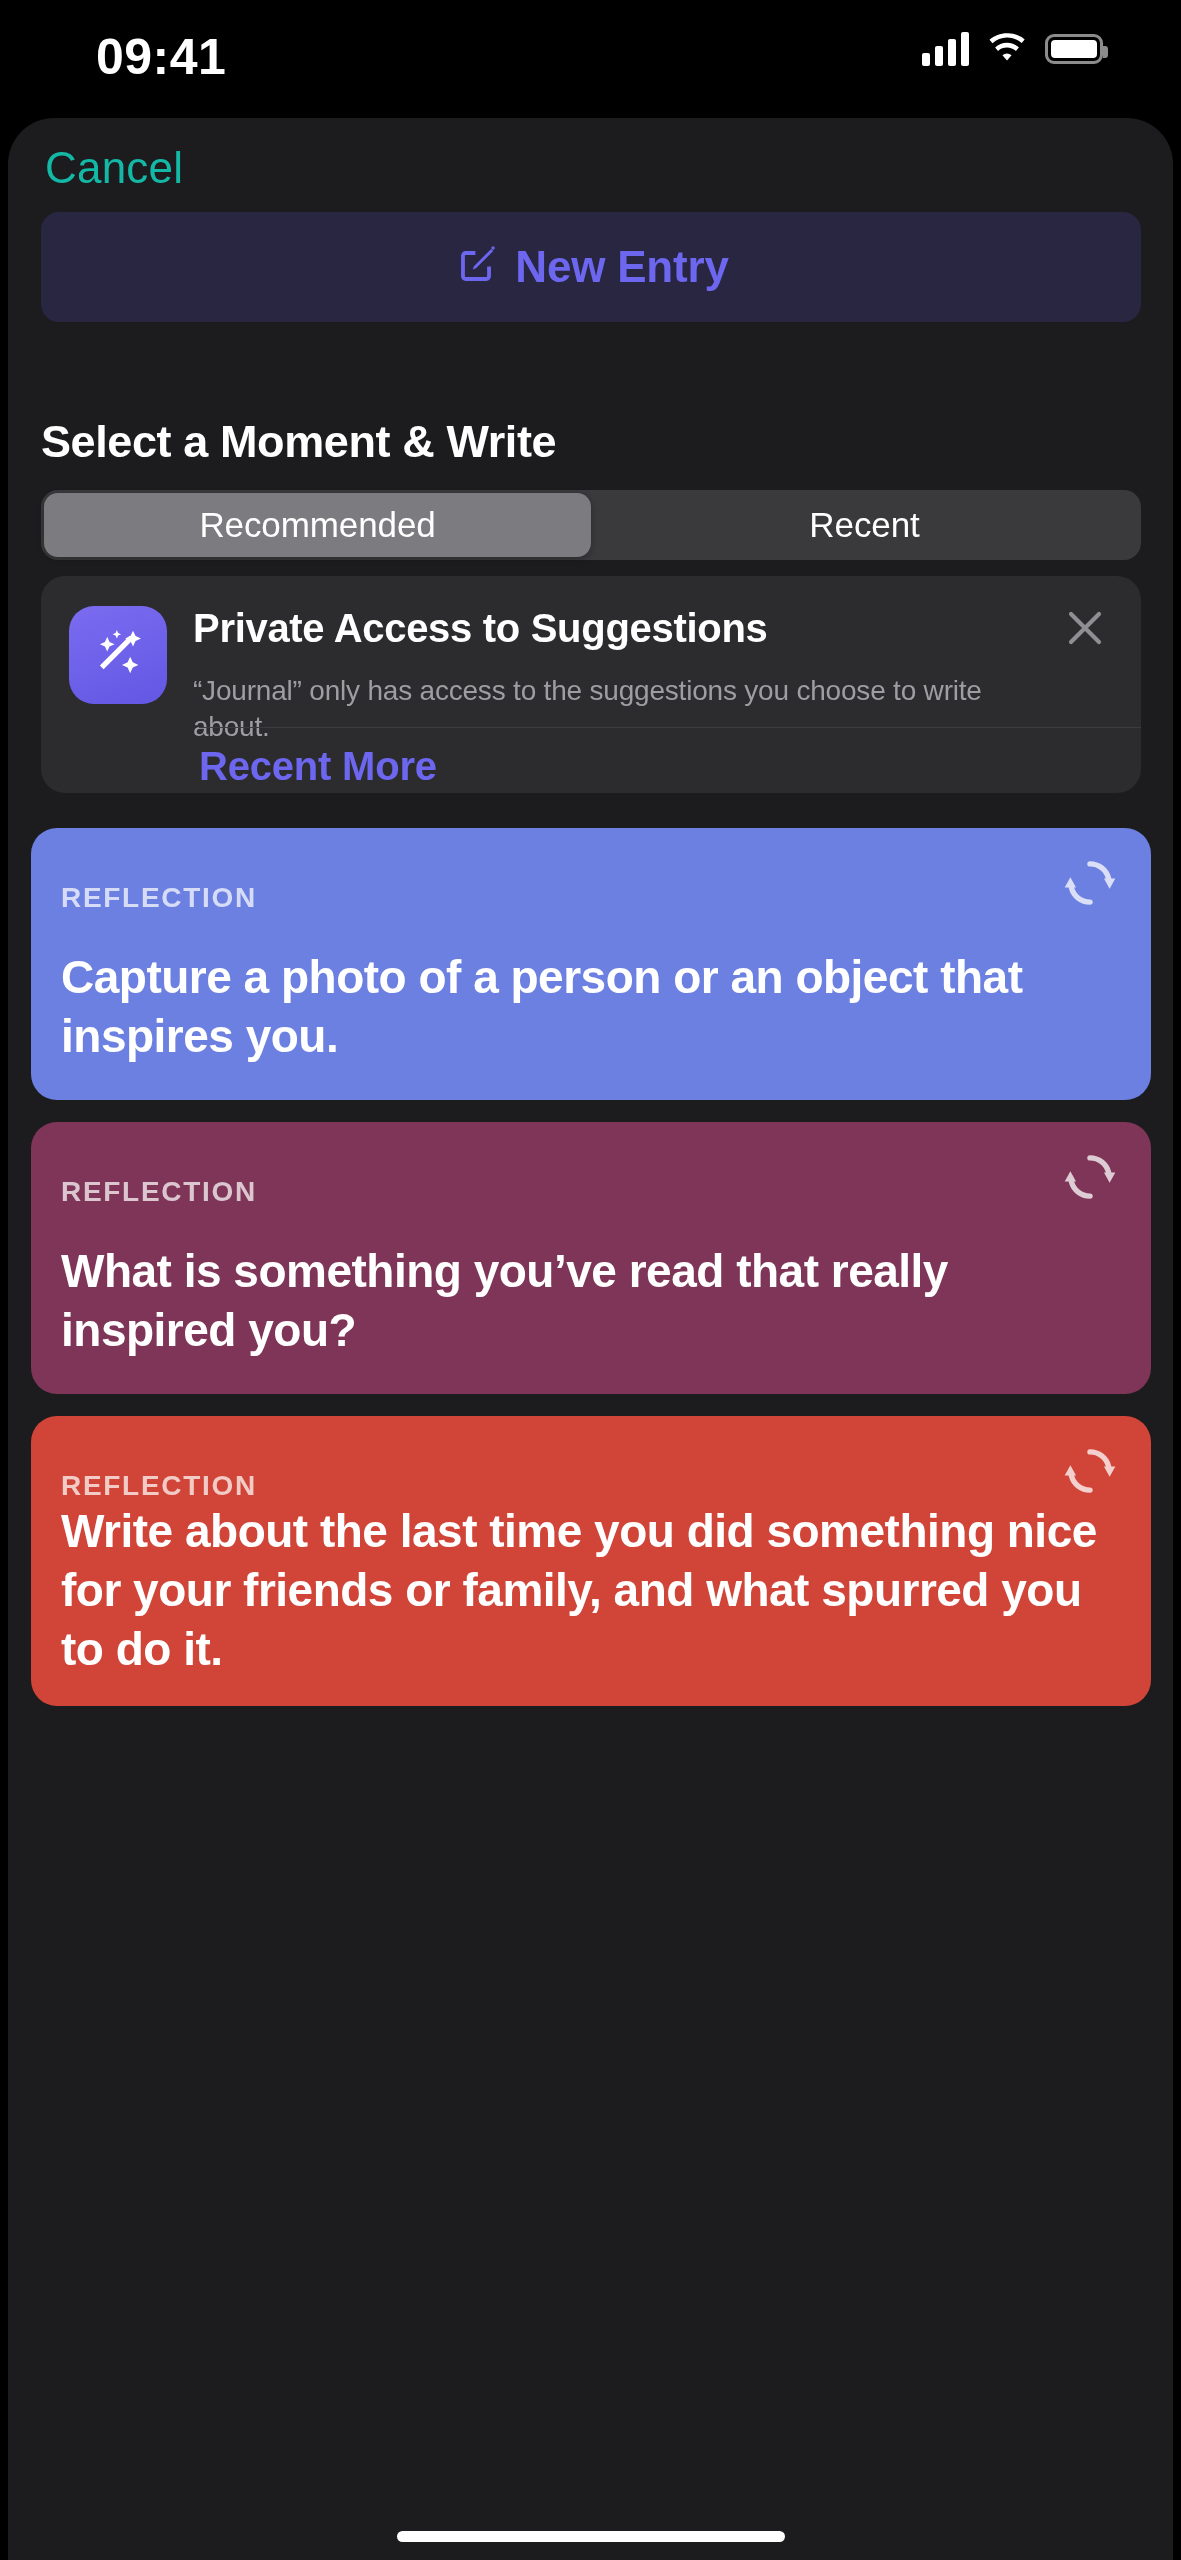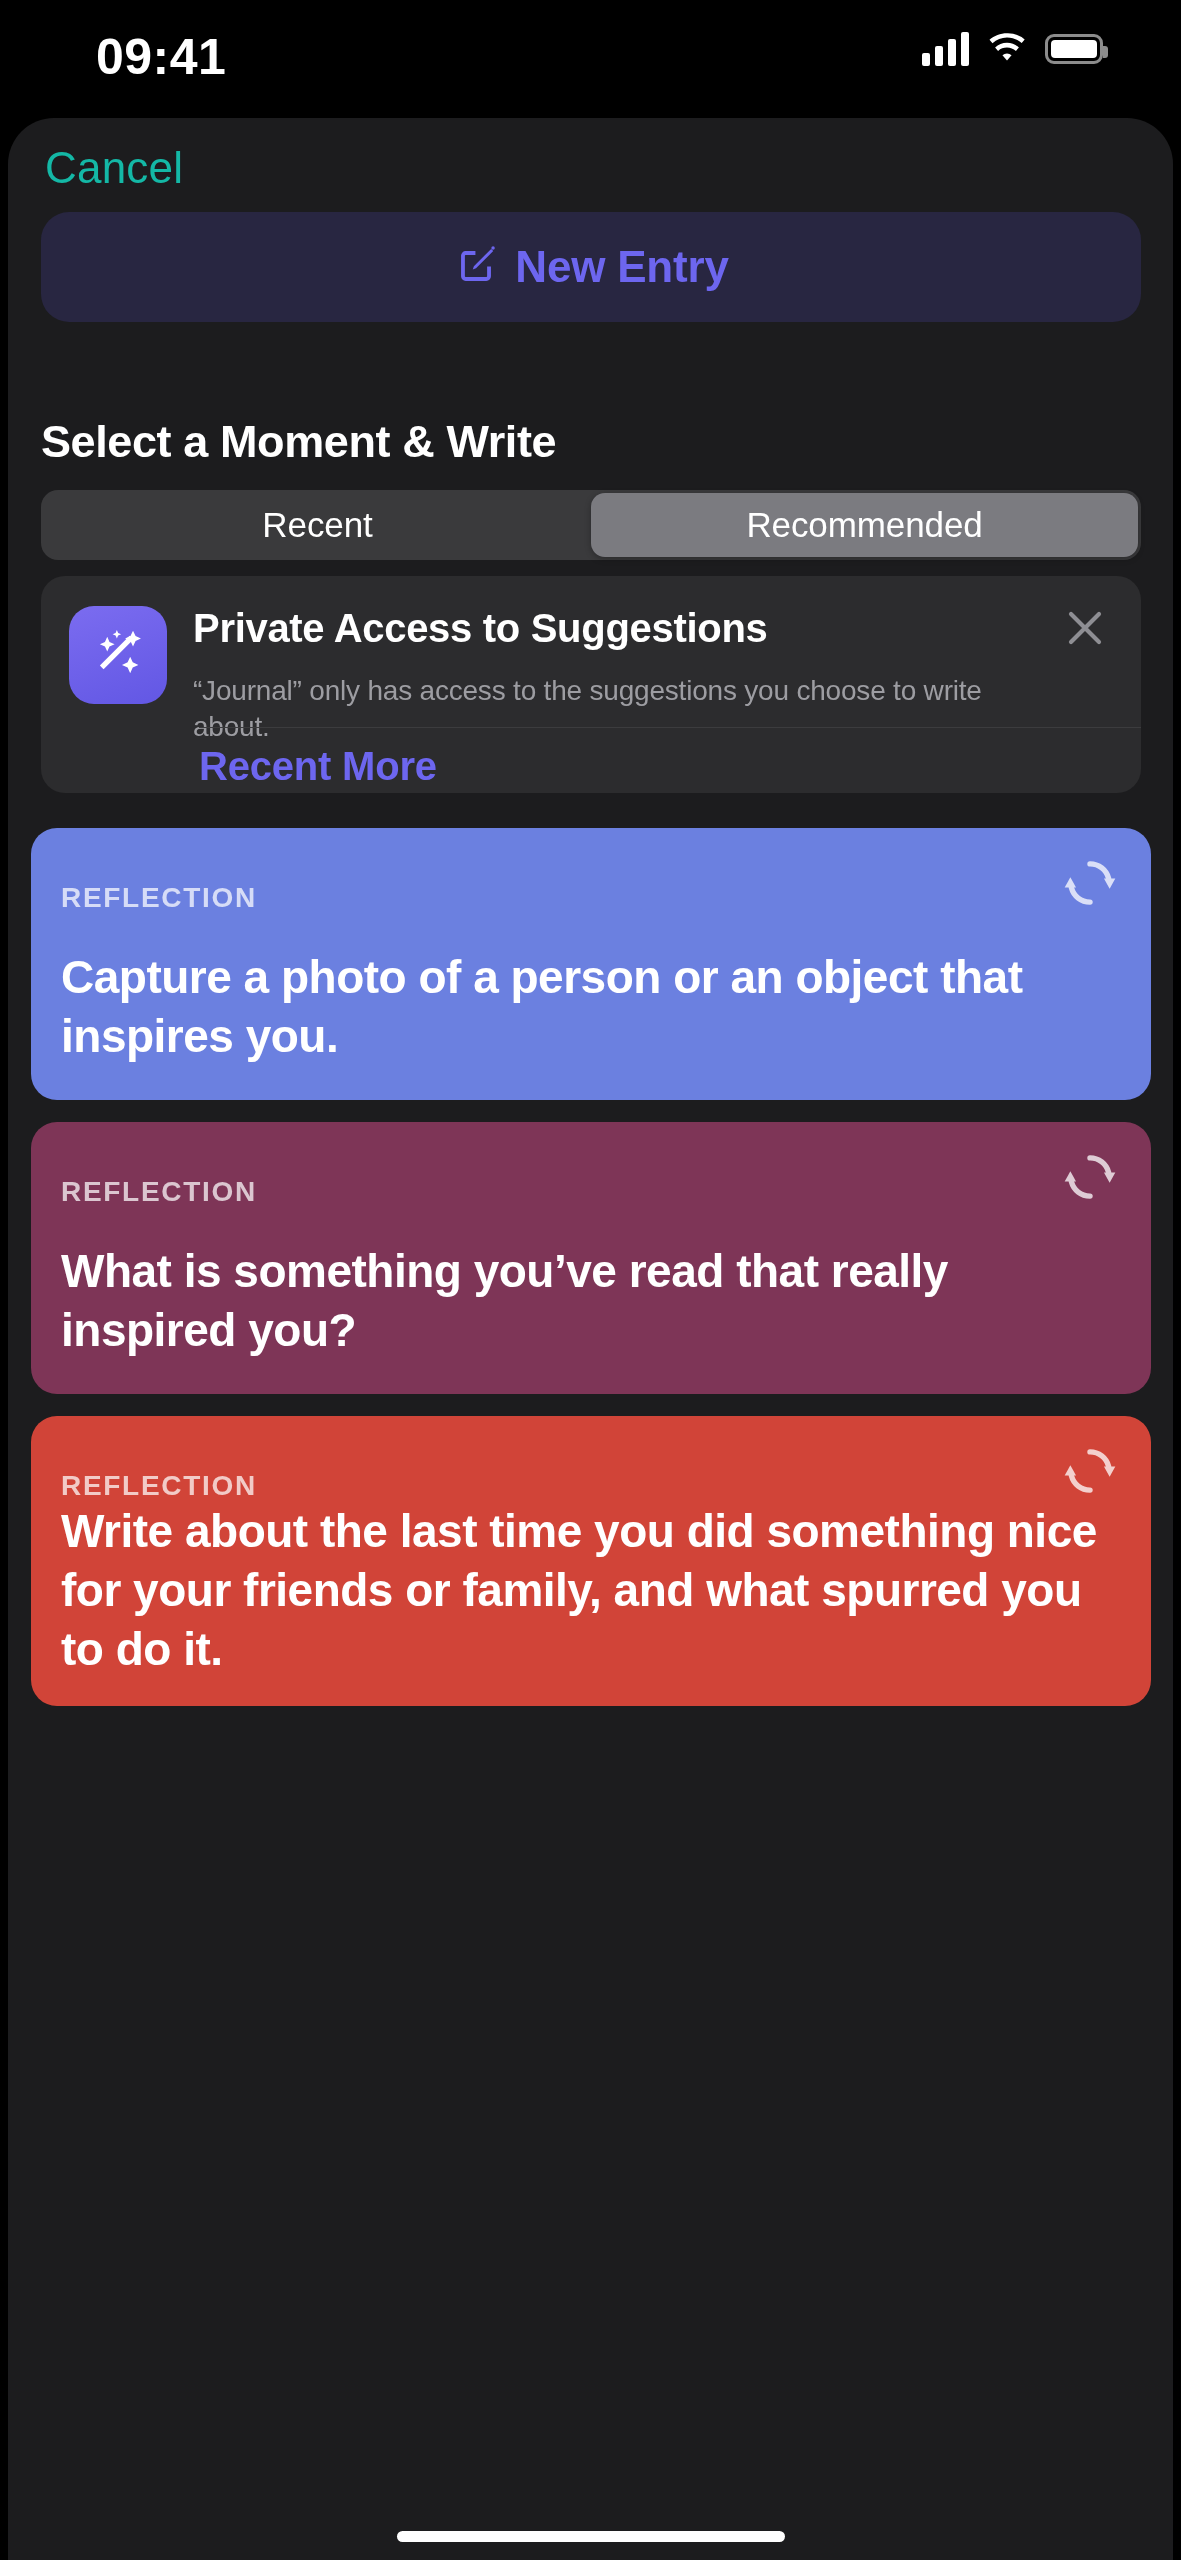--- a/index.html
+++ b/index.html
@@ -56,21 +56,21 @@
     position:absolute; left:37px; top:25px;
     font-size:44px; color:#14b8a6; letter-spacing:0.2px;
     background:none; border:none; cursor:pointer;
     font-family:"Liberation Sans", sans-serif;
   }
 
   .new-entry {
     position:absolute; left:33px; top:94px;
     width:1100px; height:110px;
     background:#282641;
-    border-radius:28px;
+    border-radius:18px;
     display:flex; align-items:center; justify-content:center;
     gap:16px; cursor:pointer;
   }
   .new-entry .label {
     font-size:44px; font-weight:700; color:#6d66ef; letter-spacing:-0.2px;
   }
   .pencil-ic { width:46px; height:46px; margin-bottom:2px; }
 
   .section-title {
     position:absolute; left:33px; top:298px;
@@ -186,22 +186,22 @@
         <path d="M4.2 6.6a2.4 2.4 0 0 1 2.4-2.4h5.1v2H6.6a.4.4 0 0 0-.4.4v10.8c0 .22.18.4.4.4h10.8c.22 0 .4-.18.4-.4v-5.1h2v5.1a2.4 2.4 0 0 1-2.4 2.4H6.6a2.4 2.4 0 0 1-2.4-2.4V6.6z" fill="#6d66ef"></path>
         <path d="M19.9 3.1l1.1 1.1-9 9-1.7.6.6-1.7 9-9z" fill="#6d66ef"></path>
         <circle cx="20.9" cy="2.6" r="0.9" fill="#6d66ef"></circle>
       </svg>
       <span class="label">New Entry</span>
     </div>
 
     <div class="section-title">Select a Moment &amp; Write</div>
 
     <div class="segmented">
+      <div class="seg active">Recommended</div>
       <div class="seg">Recent</div>
-      <div class="seg active">Recommended</div>
     </div>
 
     <div class="privacy-card">
       <div class="pc-top">
         <div class="pc-icon">
           <svg class="wand-ic" viewBox="0 0 24 24">
             <path d="M16.1 5.2l1.3 1.3L6.9 17l-1.3-1.3L16.1 5.2z" fill="#fff"></path>
             <path d="M17.3 3.4l.9 1.9 1.9.9-1.9.9-.9 1.9-.9-1.9-1.9-.9 1.9-.9.9-1.9z" fill="#fff"></path>
             <path d="M8.2 5.6l.8 1.8 1.8.8-1.8.8-.8 1.8-.8-1.8-1.8-.8 1.8-.8.8-1.8z" fill="#fff"></path>
             <path d="M11.6 3.2l.45 1.05 1.05.45-1.05.45-.45 1.05-.45-1.05L10.1 4.7l1.05-.45.45-1.05z" fill="#fff"></path>

